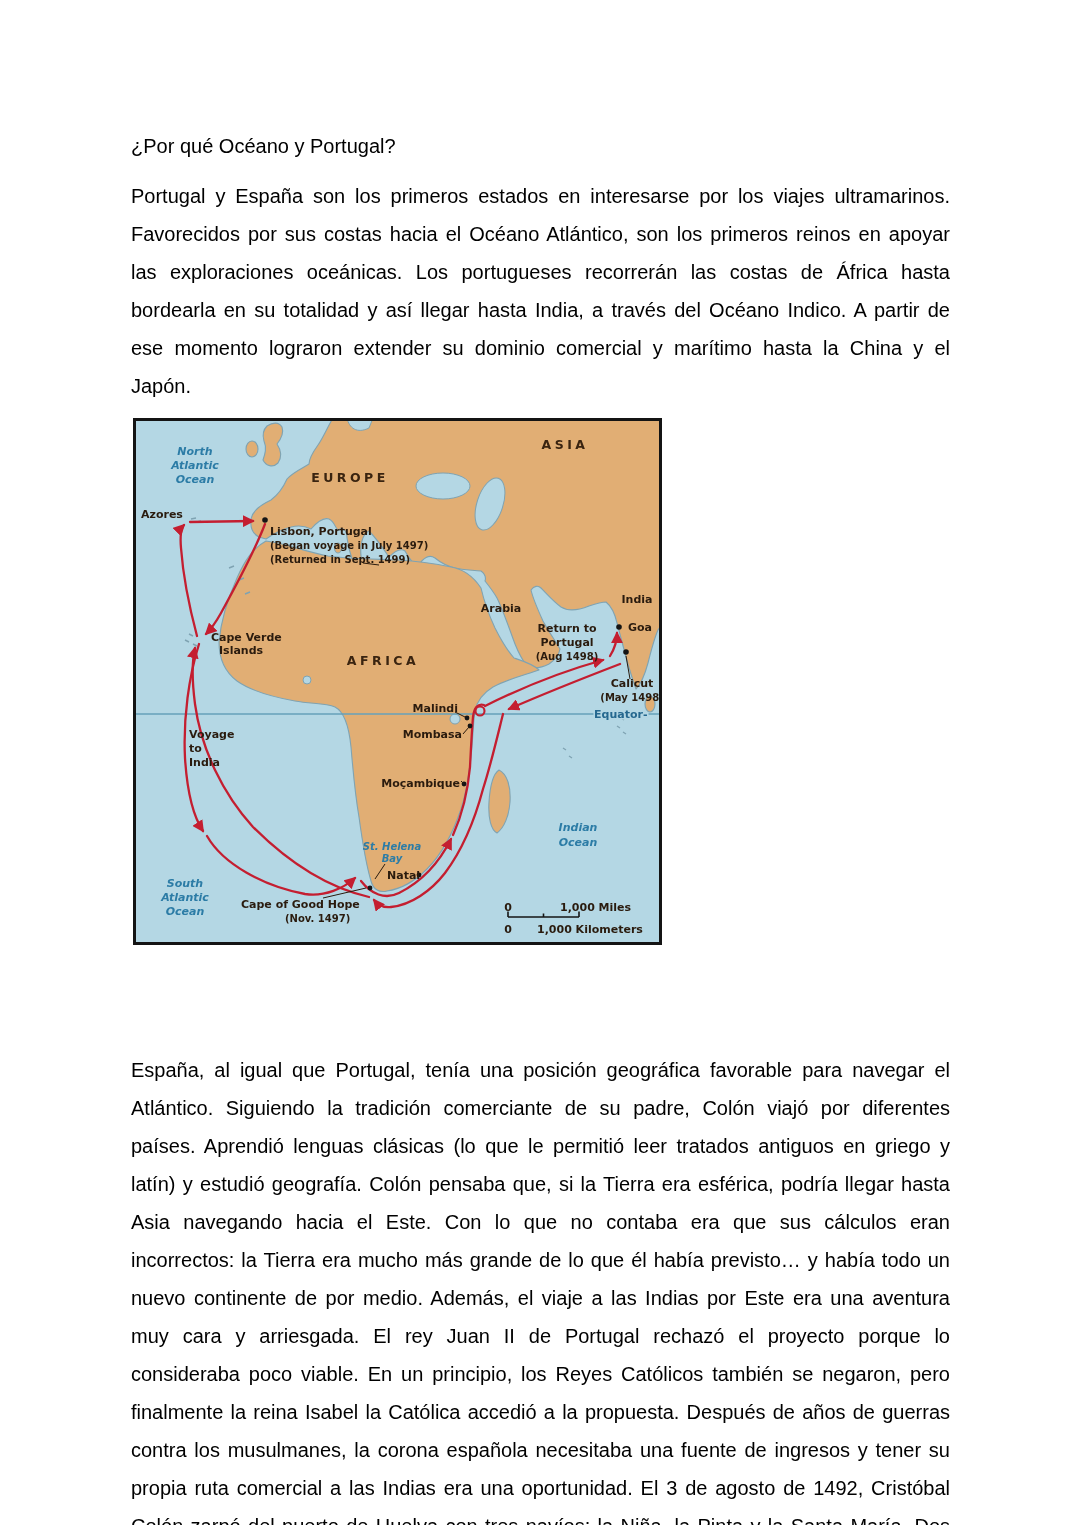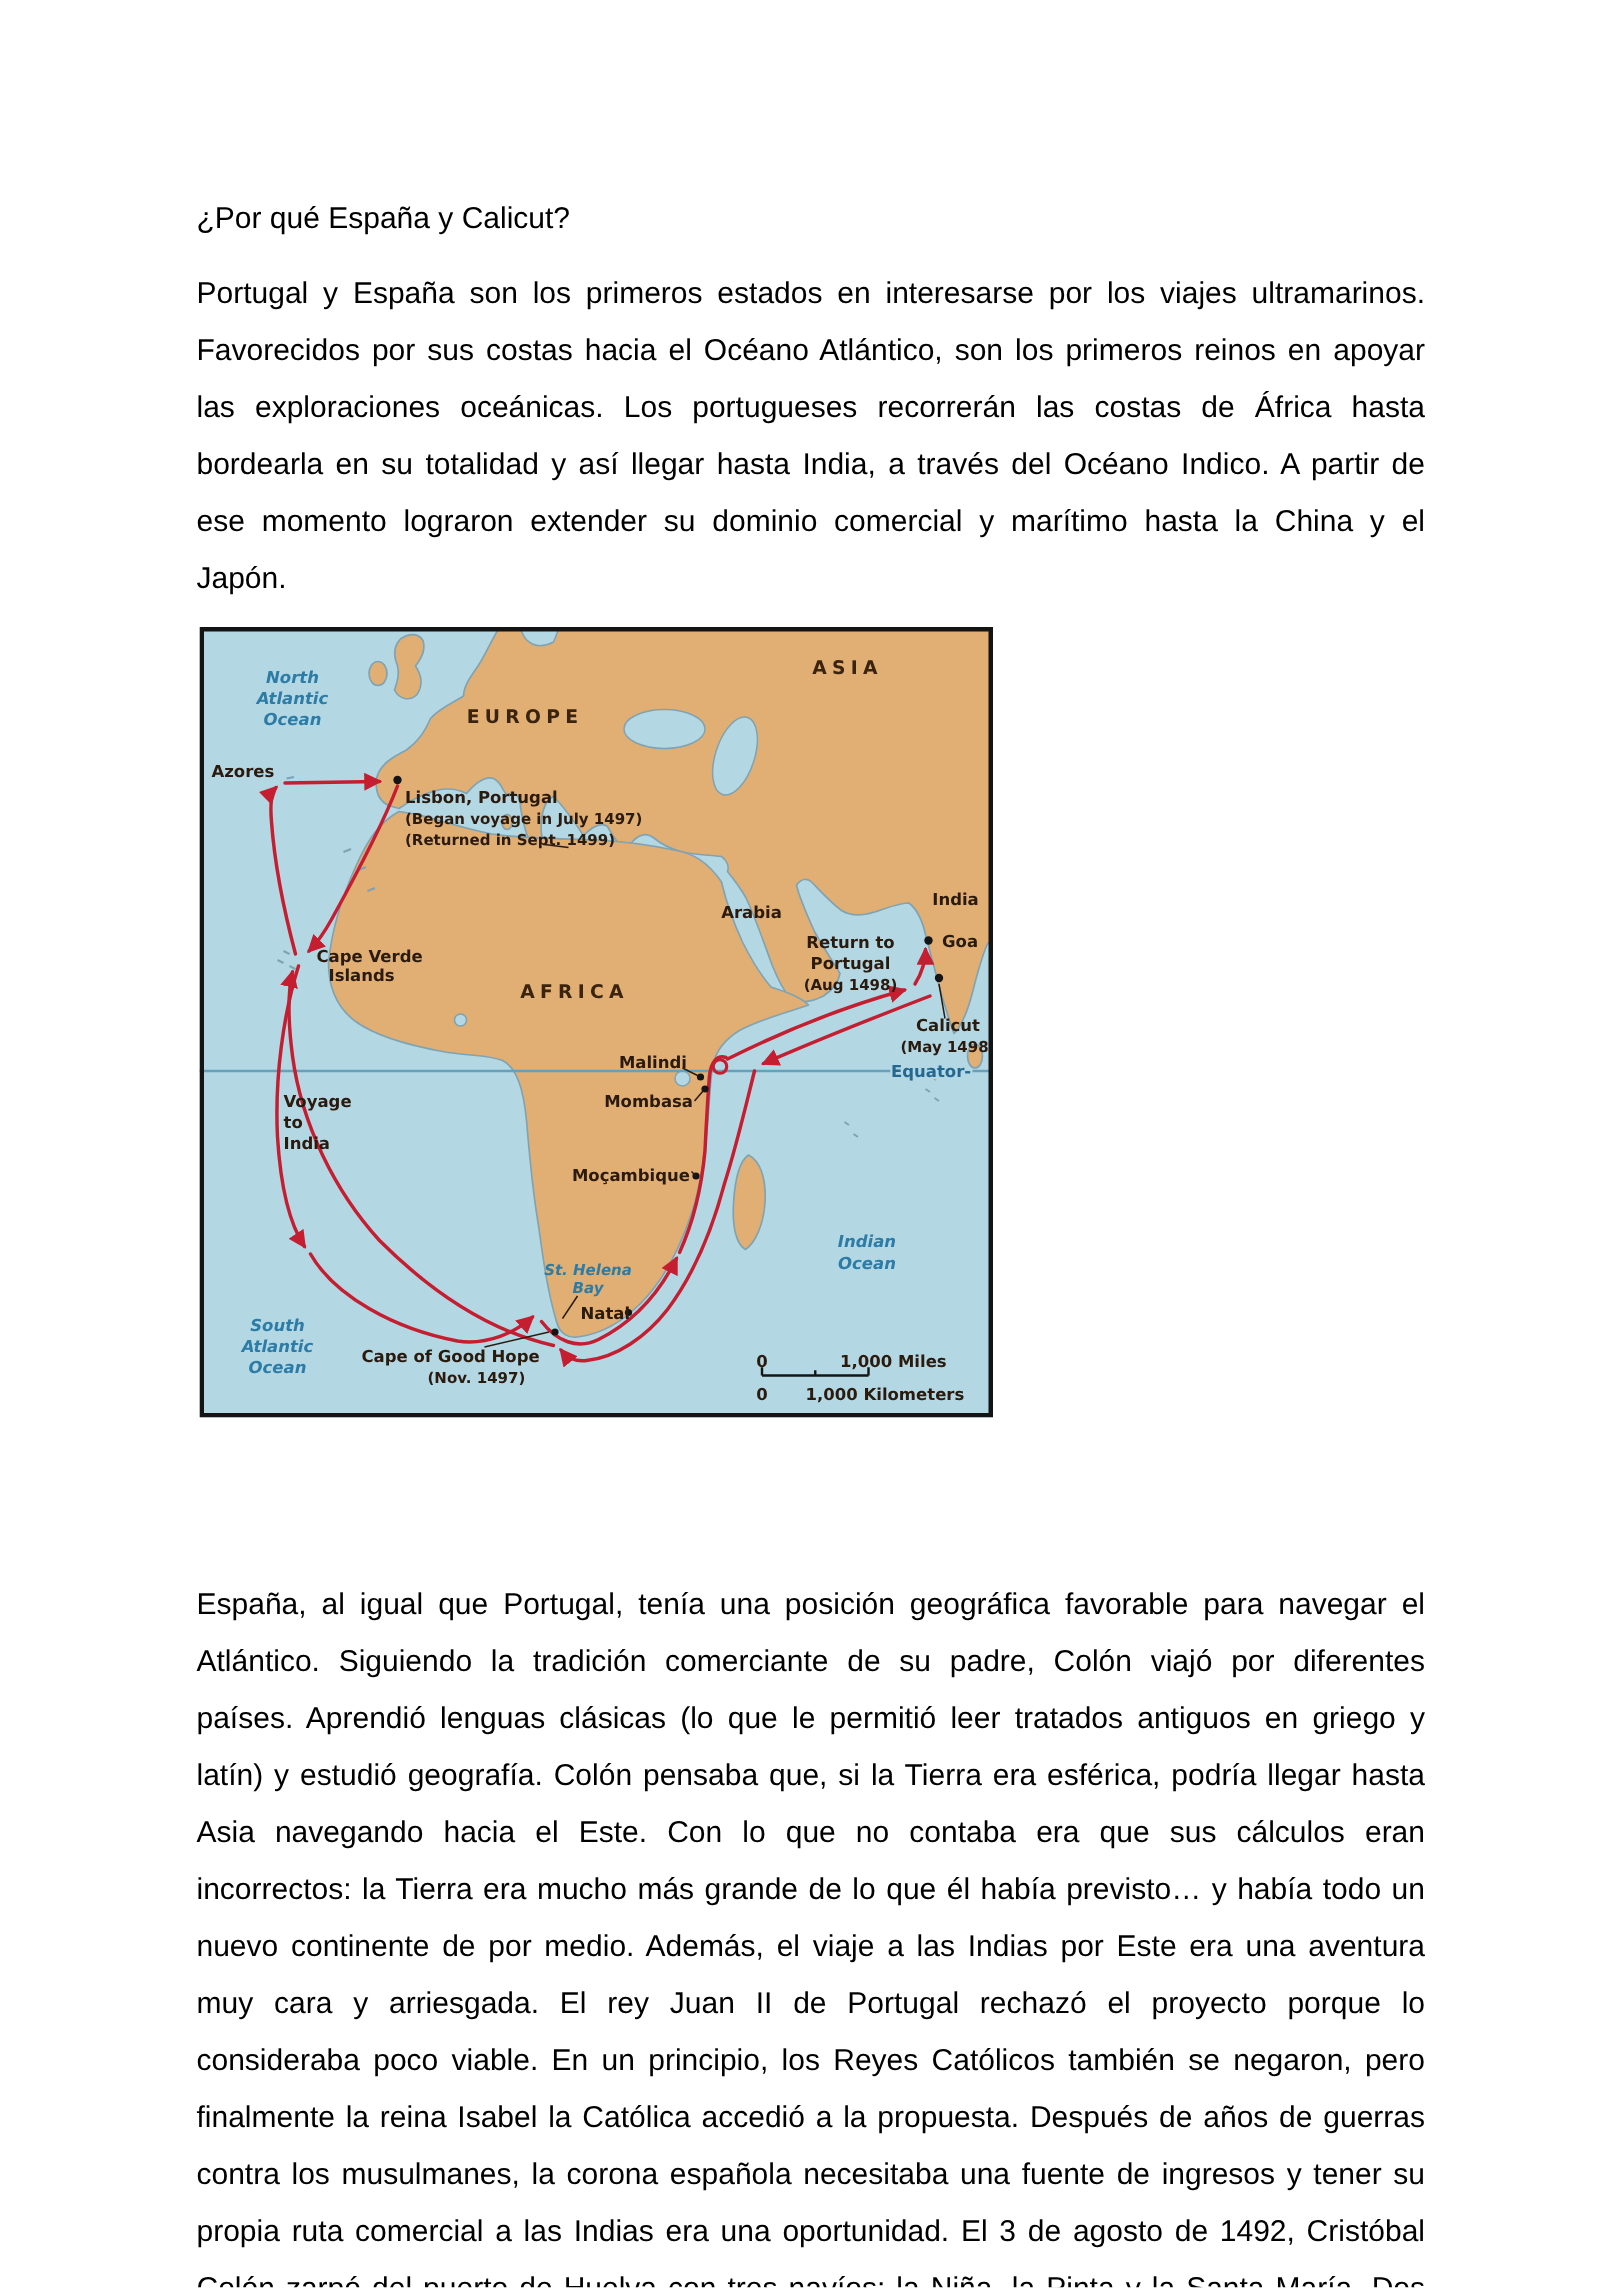--- a/index.html
+++ b/index.html
@@ -23,21 +23,21 @@
   .route{fill:none;stroke:#c41e30;stroke-width:2.3;stroke-linecap:round;}
   .leader{stroke:#2a1b0e;stroke-width:1;fill:none;}
   .pdot{fill:#151515;}
 </style>
 </head>
 <body>
 
 <div class="page">
   <div class="content">
 
-    <div class="heading">¿Por qué España y Calicut?</div>
+    <div class="heading">¿Por qué Océano y Portugal?</div>
 
     <p class="para">Portugal y España son los primeros estados en interesarse por los viajes ultramarinos. Favorecidos por sus costas hacia el Océano Atlántico, son los primeros reinos en apoyar las exploraciones oceánicas. Los portugueses recorrerán las costas de África hasta bordearla en su totalidad y así llegar hasta India, a través del Océano Indico. A partir de ese momento lograron extender su dominio comercial y marítimo hasta la China y el Japón.</p>
 
     <figure class="map-figure" style="margin-left:2px;margin-right:0;margin-bottom:0;">
       <svg width="529" height="527" viewBox="0 0 529 527">
         <defs>
           <marker id="arw" viewBox="0 0 10 10" refX="8.5" refY="5" markerWidth="5.2" markerHeight="5.2" orient="auto-start-reverse">
             <path d="M0,0 L10,5 L0,10 z" fill="#c41e30"></path>
           </marker>
         </defs>

